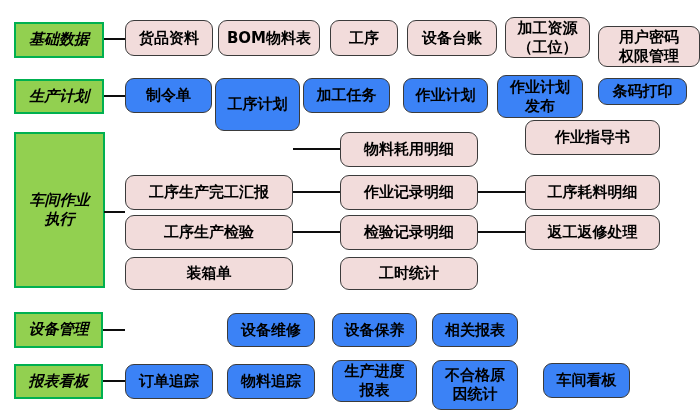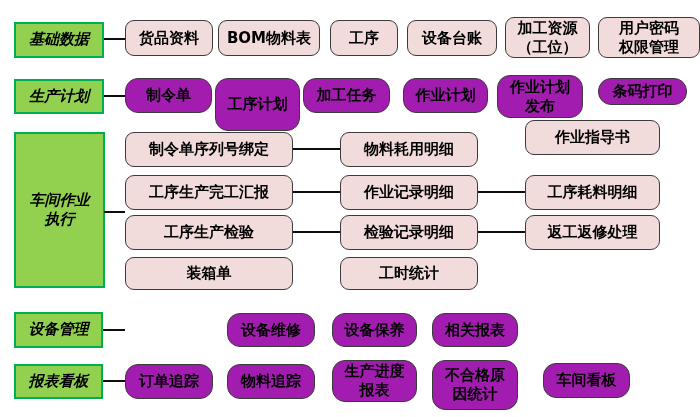--- a/index.html
+++ b/index.html
@@ -11,53 +11,52 @@
     position:absolute;display:flex;align-items:center;justify-content:center;
     background:#92d050;border:2px solid #00b050;box-sizing:border-box;
     font-weight:bold;font-size:15px;color:#000;text-align:center;white-space:pre-line;line-height:1.3;font-style:italic;
   }
   .node{
     position:absolute;display:flex;align-items:center;justify-content:center;
     border:1.5px solid #3b3b3b;border-radius:9px;box-sizing:border-box;
     font-weight:bold;font-size:15px;color:#000;text-align:center;white-space:pre-line;line-height:1.25;
   }
   .pink{background:#f2dcdb;}
-  .blue{background:#a21caf;border-radius:13px;}
+  .blue{background:#3b82f6;}
   .hline{position:absolute;height:2px;background:#0d0d0d;}
 </style>
 </head>
 <body>
 
 <div id="canvas">
 
   <div class="group" style="left:14px;top:22px;width:90px;height:36px">基础数据</div>
   <div class="group" style="left:14px;top:79px;width:90px;height:35px">生产计划</div>
   <div class="group" style="left:14px;top:132px;width:91px;height:156px">车间作业
 执行</div>
   <div class="group" style="left:14px;top:312px;width:89px;height:36px">设备管理</div>
   <div class="group" style="left:14px;top:364px;width:89px;height:35px">报表看板</div>
 
   <div class="node pink" style="left:125px;top:20px;width:88px;height:36px">货品资料</div>
   <div class="node pink" style="left:218px;top:20px;width:102px;height:36px">BOM物料表</div>
   <div class="node pink" style="left:330px;top:20px;width:68px;height:36px">工序</div>
   <div class="node pink" style="left:407px;top:20px;width:90px;height:36px">设备台账</div>
   <div class="node pink" style="left:505px;top:17px;width:85px;height:41px">加工资源
 （工位）</div>
-  <div class="node pink" style="left:598px;top:17px;width:102px;height:41px">用户密码
+  <div class="node pink" style="left:598px;top:26px;width:102px;height:41px">用户密码
 权限管理</div>
 
   <div class="node blue" style="left:125px;top:78px;width:87px;height:35px">制令单</div>
   <div class="node blue" style="left:215px;top:78px;width:85px;height:53px">工序计划</div>
   <div class="node blue" style="left:303px;top:78px;width:87px;height:35px">加工任务</div>
   <div class="node blue" style="left:403px;top:78px;width:85px;height:35px">作业计划</div>
   <div class="node blue" style="left:497px;top:75px;width:86px;height:43px">作业计划
 发布</div>
   <div class="node blue" style="left:598px;top:78px;width:89px;height:27px">条码打印</div>
 
-  <div class="node pink" style="left:125px;top:132px;width:168px;height:35px">制令单序列号绑定</div>
   <div class="node pink" style="left:125px;top:175px;width:168px;height:35px">工序生产完工汇报</div>
   <div class="node pink" style="left:125px;top:215px;width:168px;height:35px">工序生产检验</div>
   <div class="node pink" style="left:125px;top:257px;width:168px;height:33px">装箱单</div>
 
   <div class="node pink" style="left:340px;top:132px;width:138px;height:35px">物料耗用明细</div>
   <div class="node pink" style="left:340px;top:175px;width:138px;height:35px">作业记录明细</div>
   <div class="node pink" style="left:340px;top:215px;width:138px;height:35px">检验记录明细</div>
   <div class="node pink" style="left:340px;top:257px;width:138px;height:33px">工时统计</div>
 
   <div class="node pink" style="left:525px;top:120px;width:135px;height:35px">作业指导书</div>

